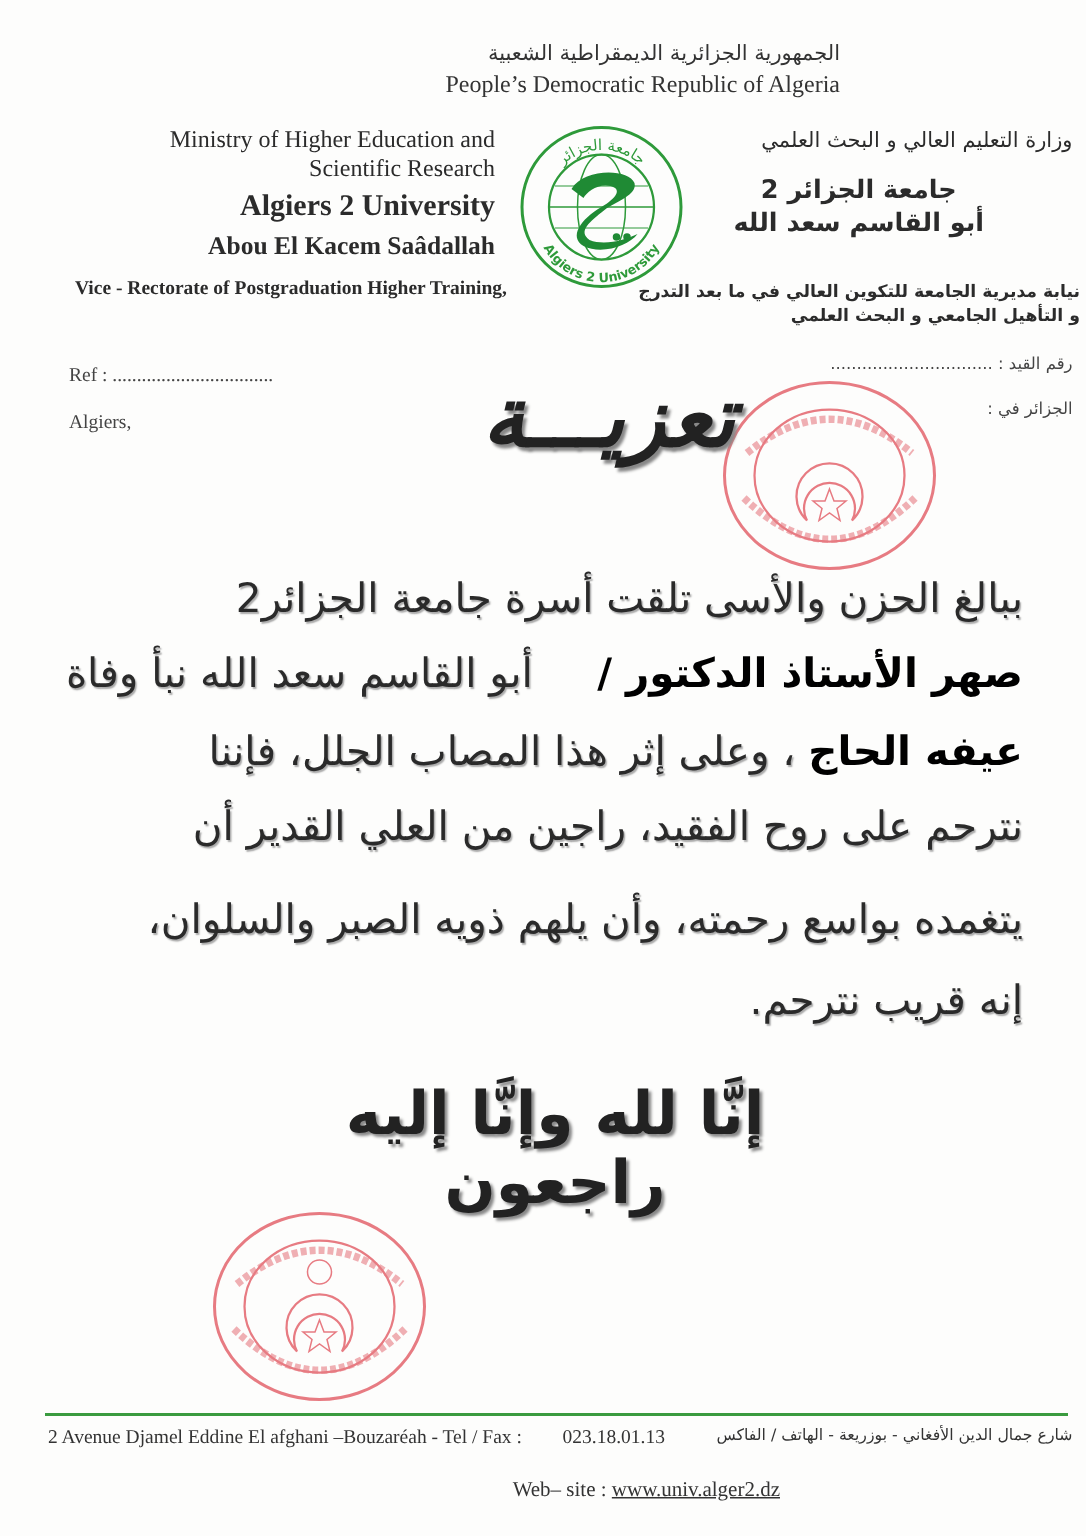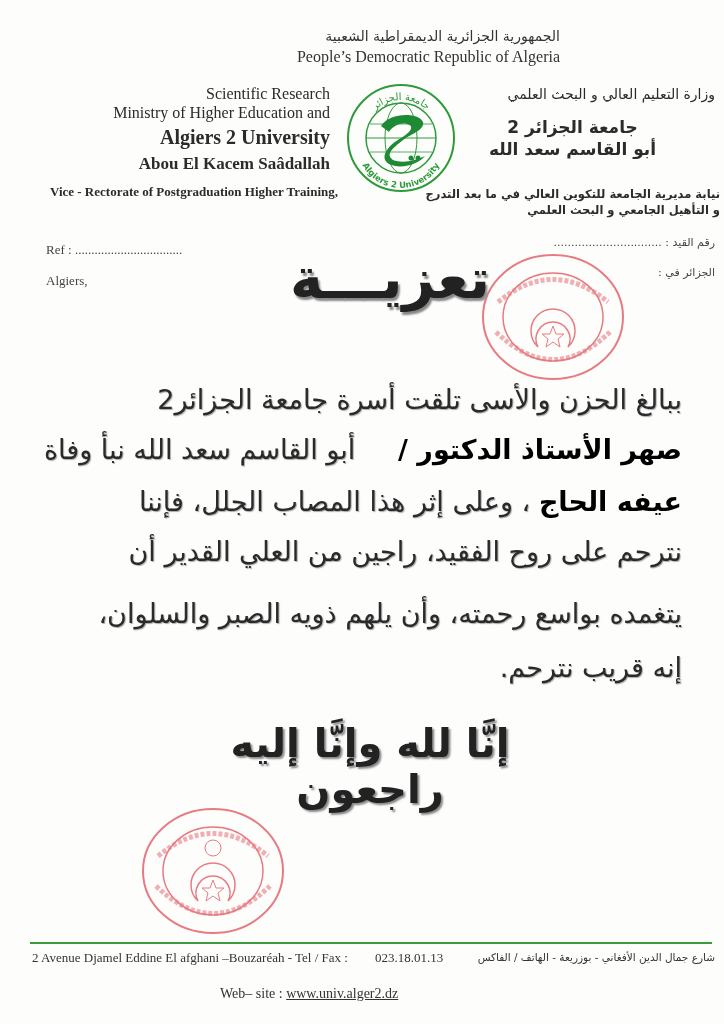--- a/index.html
+++ b/index.html
@@ -33,21 +33,21 @@
 
     
     .meta { font-size: 13px; color: #444; }
     #ref { left: 46px; top: 242px; }
     #algiers { left: 46px; top: 273px; }
     #ref-ar { left: 540px; top: 236px; width: 175px; font-size: 11px; color: #444; }
     #date-ar { left: 600px; top: 266px; width: 115px; font-size: 11px; color: #444; }
 
     
     #title { left: 250px; top: 246px; width: 240px; font-size: 56px; font-weight: bold; color: #222;
-      text-shadow: 2px 3px 2px #888; }
+      text-shadow: 2px 3px 2px #888; font-style: italic; }
 
     
     .stamp { opacity: 0.75; }
     #stamp1 { left: 478px; top: 252px; width: 150px; height: 130px; }
     #stamp2 { left: 138px; top: 806px; width: 150px; height: 130px; }
 
     
     .body-line { right: 42px; font-size: 27px; line-height: 40px; color: #2a2a2a; text-shadow: 1px 1px 1px #aaa; white-space: nowrap; }
     #line1 { top: 380px; right: 42px; }
     #line2 { top: 430px; right: 42px; }
@@ -56,32 +56,32 @@
     #line5 { top: 594px; right: 42px; }
     #line6 { top: 648px; right: 42px; }
     .bold-name { font-weight: bold; color: #000; text-shadow: none; }
     #closing { left: 160px; top: 720px; width: 420px; font-size: 40px; font-weight: bold; text-align: center; color: #222; text-shadow: 2px 2px 2px #888; }
 
     
     #footer-rule { left: 30px; top: 942px; width: 682px; height: 2px; background: #3a9b3f; }
     #footer-en { left: 32px; top: 950px; font-size: 13px; color: #333; }
     #footer-phone { left: 375px; top: 950px; font-size: 13px; color: #333; }
     #footer-ar { left: 455px; top: 951px; width: 260px; font-size: 10.5px; color: #333; text-align: right; }
-    #web { left: 220px; top: 986px; width: 300px; font-size: 14px; text-align: left; color: #333; }
+    #web { left: 220px; top: 986px; width: 300px; font-size: 14px; text-align: right; color: #333; }
     #web a { color: #333; text-decoration: underline; }
   </style>
 </head>
 <body>
 
 <div id="banner-ar" class="abs ar center">الجمهورية الجزائرية الديمقراطية الشعبية</div>
 <div id="banner-en" class="abs center">People’s Democratic Republic of Algeria</div>
 
 <div id="hdr-left" class="abs center">
+  <div class="l1">Ministry of Higher Education and</div>
   <div class="l1">Scientific Research</div>
-  <div class="l1">Ministry of Higher Education and</div>
   <div class="l2">Algiers 2 University</div>
   <div class="l3">Abou El Kacem Saâdallah</div>
 </div>
 <div id="vr-left" class="abs center">
   <div>Vice - Rectorate of Postgraduation Higher  Training,</div>
 </div>
 
 <div id="logo" class="abs">
   <svg width="112" height="112" viewBox="0 0 112 112">
     <circle cx="56" cy="56" r="53" fill="none" stroke="#2e9a3a" stroke-width="2"></circle>

